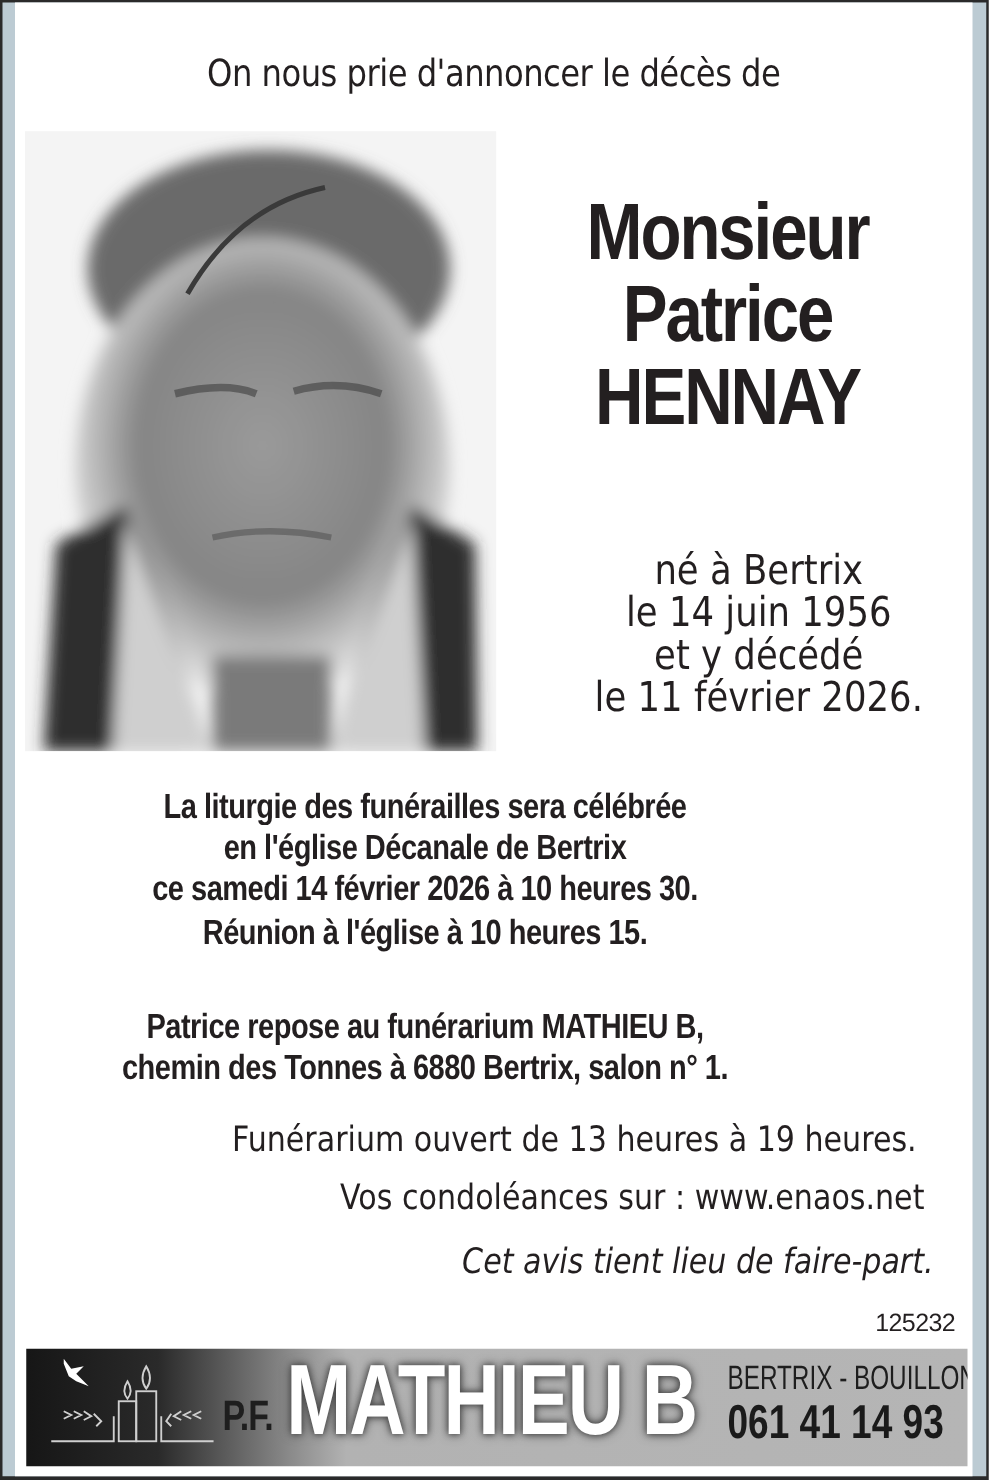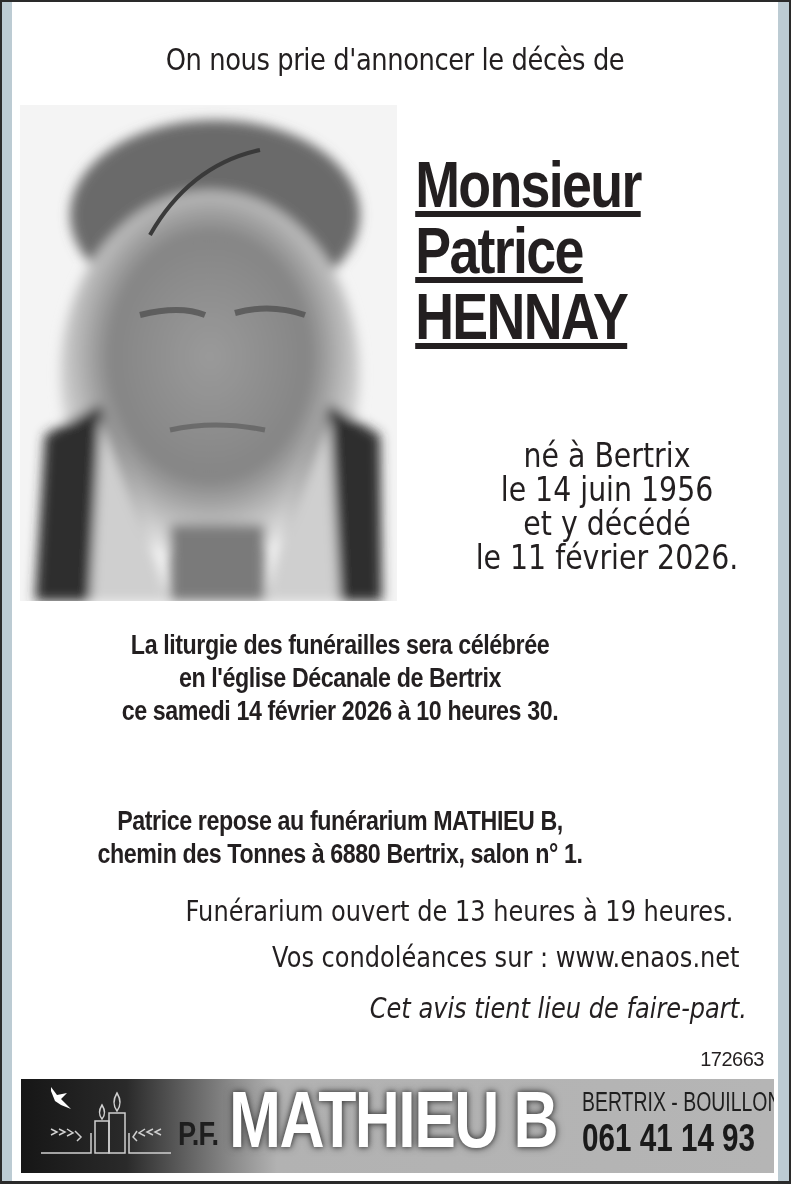--- a/index.html
+++ b/index.html
@@ -21,23 +21,22 @@
     position: absolute; left: 0; width: 766px; top: 40px; text-align: center;
     font-size: 30px; letter-spacing: -0.5px;
     font-family: "DejaVu Sans", sans-serif; font-weight: normal;
     transform: scaleX(0.86); transform-origin: center;
   }
   .photo {
     position: absolute; left: 8px; top: 103px; width: 377px; height: 496px;
     background: #f6f6f6; overflow: hidden;
   }
   .name-block {
-    position: absolute; left: 376px; width: 340px; top: 150px;
-    text-align: left;
-    text-decoration: underline;
+    position: absolute; left: 400px; width: 340px; top: 150px;
+    text-align: center;
   }
   .name-line {
     display: block; font-family: "Liberation Sans", sans-serif; font-weight: bold;
     font-size: 64px; line-height: 66px; letter-spacing: -2px;
     transform: scaleX(0.84); transform-origin: center;
   }
   .bio {
     position: absolute; left: 430px; width: 330px; top: 437px;
     text-align: center; font-size: 33px; line-height: 34px;
     font-family: "DejaVu Sans", sans-serif;
@@ -136,39 +135,42 @@
       <span>et y décédé</span>
       <span>le 11 février 2026.</span>
     </div>
 
     <div class="bold-block" style="top:626px;">
       <span>La liturgie des funérailles sera célébrée</span>
       <span>en l'église Décanale de Bertrix</span>
       <span>ce samedi 14 février 2026 à 10 heures 30.</span>
     </div>
 
+    <div class="bold-block" style="top:727px;">
+      <span>Réunion à l'église à 10 heures 15.</span>
+    </div>
 
     <div class="bold-block" style="top:802px;">
       <span>Patrice repose au funérarium MATHIEU B,</span>
       <span>chemin des Tonnes à 6880 Bertrix, salon n° 1.</span>
     </div>
 
     <div class="reg-line" style="top:893px;">
       <span>Funérarium ouvert de 13 heures à 19 heures.</span>
     </div>
 
     <div class="reg-line" style="top:939px;">
       <span>Vos condoléances sur : www.enaos.net</span>
     </div>
 
     <div class="reg-line italic" style="top:990px;">
       <span>Cet avis tient lieu de faire-part.</span>
     </div>
 
-    <div class="ref-code">172663</div>
+    <div class="ref-code">125232</div>
 
     <div class="banner">
       <svg class="emblem" viewBox="0 0 150 81">
         <g>
           <path d="M30 8 L36 16 L46 14 L40 20 L50 30 L40 26 L34 22 L30 12 Z" fill="#ffffff"></path>
         </g>
         <g fill="none" stroke="#cfcfcf" stroke-width="1.5">
           <rect x="74" y="42" width="14" height="32"></rect>
           <rect x="88" y="34" width="16" height="40"></rect>
           <path d="M81 40 Q76 34 81 26 Q86 34 81 40 Z"></path>

